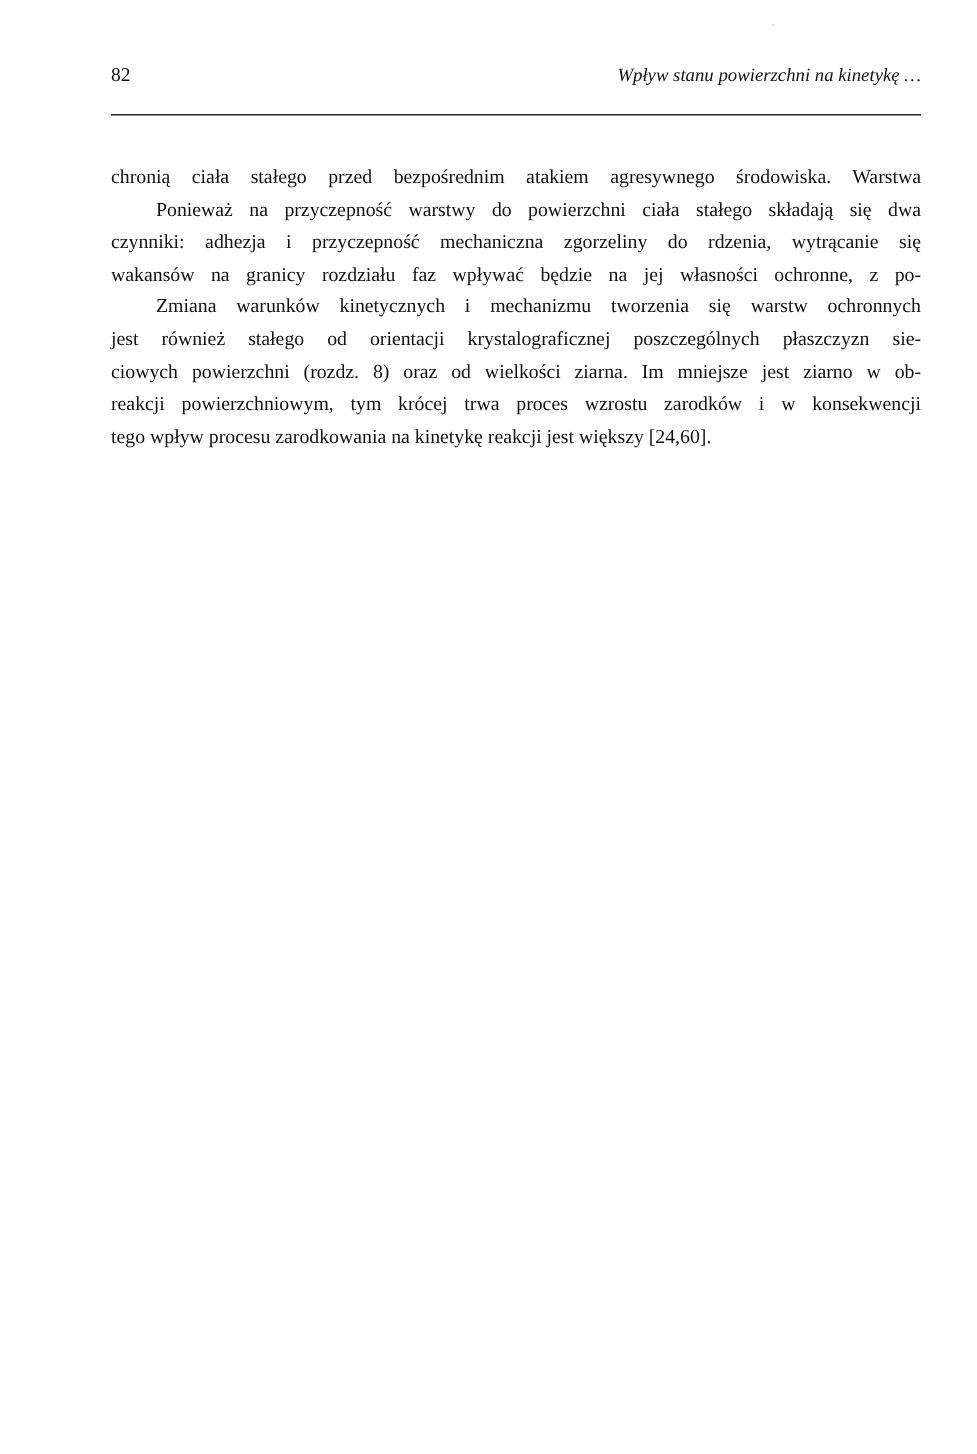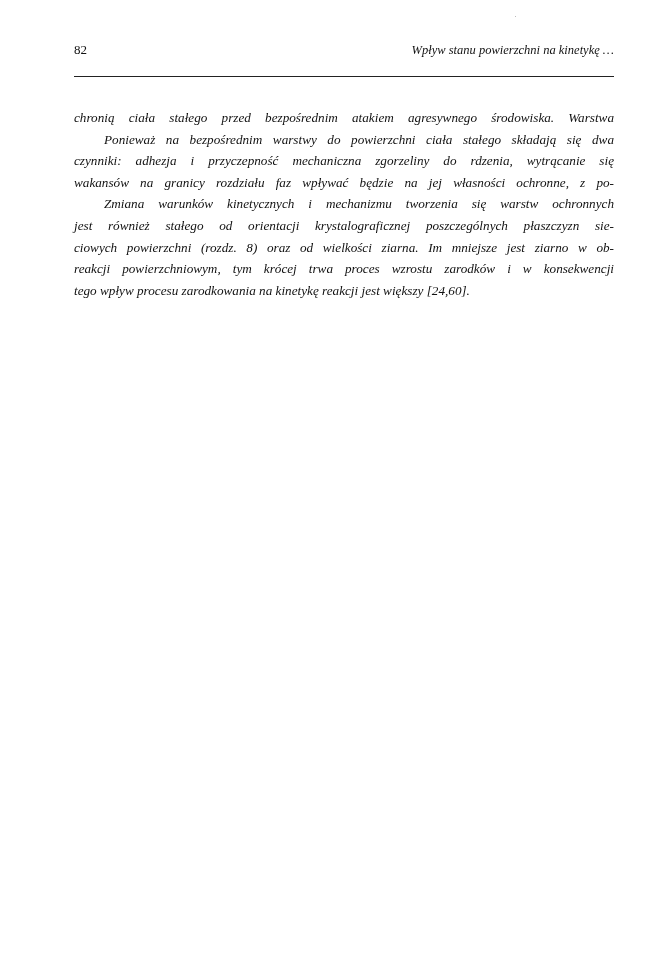--- a/index.html
+++ b/index.html
@@ -57,21 +57,20 @@
       width: 540px;
       font-size: 13.2px;
       line-height: 21.6px;
     }
     .line {
       display: block;
       white-space: nowrap;
       text-align: justify;
       text-align-last: justify;
       height: 21.6px;
-      font-style: italic;
     }
     .line.last {
       text-align-last: left;
     }
     .line.indent {
       padding-left: 30px;
     }
     .scan-dot {
       position: absolute;
       left: 515px;
@@ -95,21 +94,21 @@
 
   <div class="head-rule"></div>
 
   <div class="body-text">
 
     <div>
       <span class="line">chronią ciała stałego przed bezpośrednim atakiem agresywnego środowiska. Warstwa</span>
     </div>
 
     <div>
-      <span class="line indent">Ponieważ na bezpośrednim warstwy do powierzchni ciała stałego składają się dwa</span>
+      <span class="line indent">Ponieważ na przyczepność warstwy do powierzchni ciała stałego składają się dwa</span>
       <span class="line">czynniki: adhezja i przyczepność mechaniczna zgorzeliny do rdzenia, wytrącanie się</span>
       <span class="line">wakansów na granicy rozdziału faz wpływać będzie na jej własności ochronne, z po-</span>
     </div>
 
     <div>
       <span class="line indent">Zmiana warunków kinetycznych i mechanizmu tworzenia się warstw ochronnych</span>
       <span class="line">jest również stałego od orientacji krystalograficznej poszczególnych płaszczyzn sie-</span>
       <span class="line">ciowych powierzchni (rozdz. 8) oraz od wielkości ziarna. Im mniejsze jest ziarno w ob-</span>
       <span class="line">reakcji powierzchniowym, tym krócej trwa proces wzrostu zarodków i w konsekwencji</span>
       <span class="line last">tego wpływ procesu zarodkowania na kinetykę reakcji jest większy [24,60].</span>

